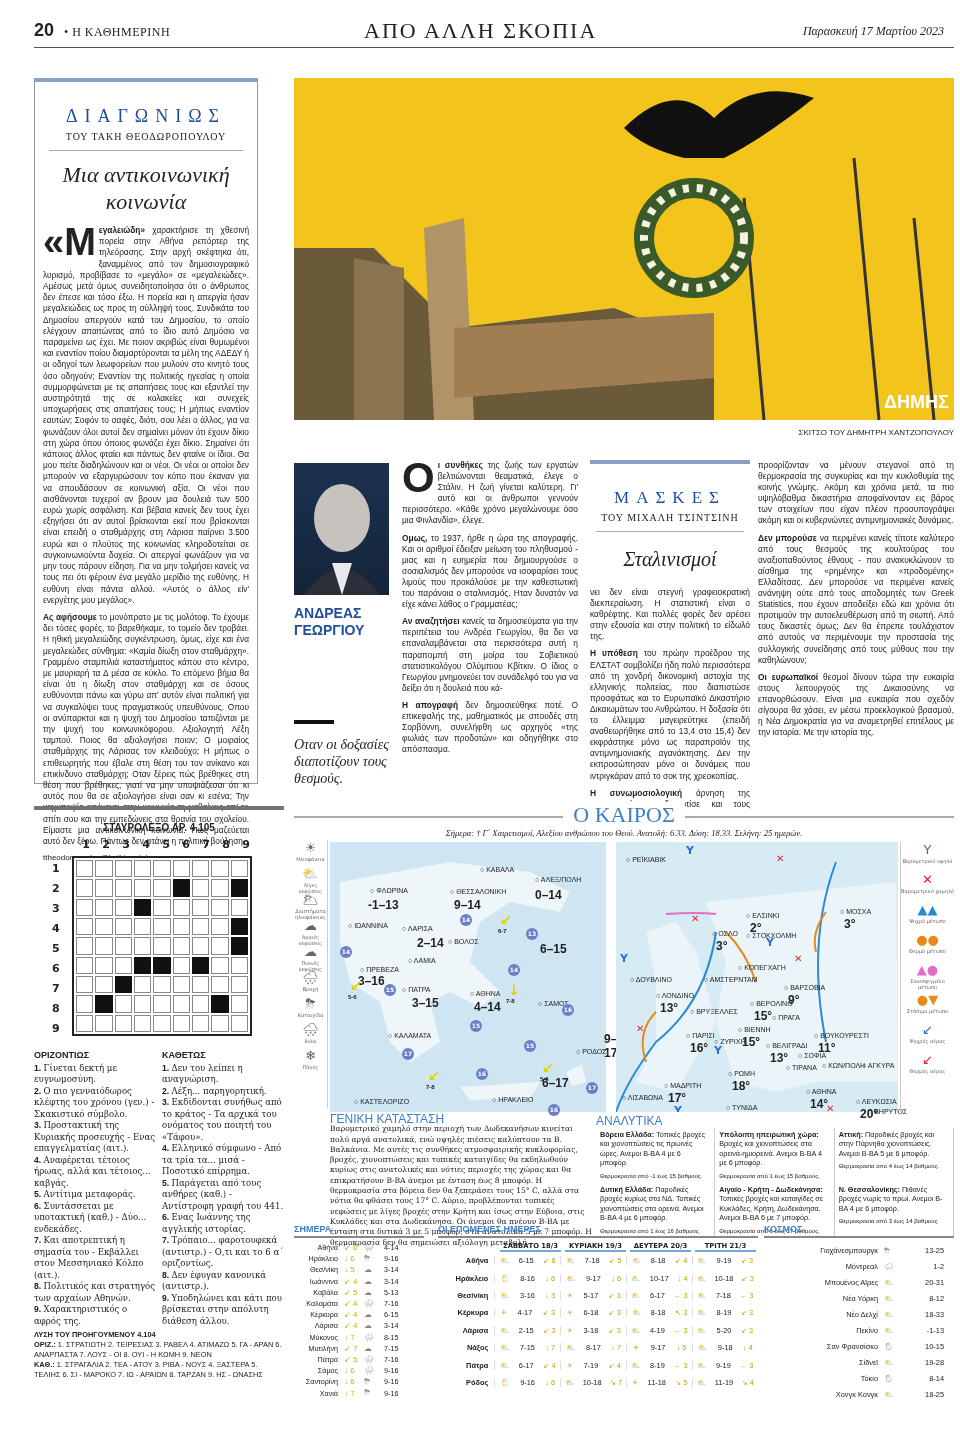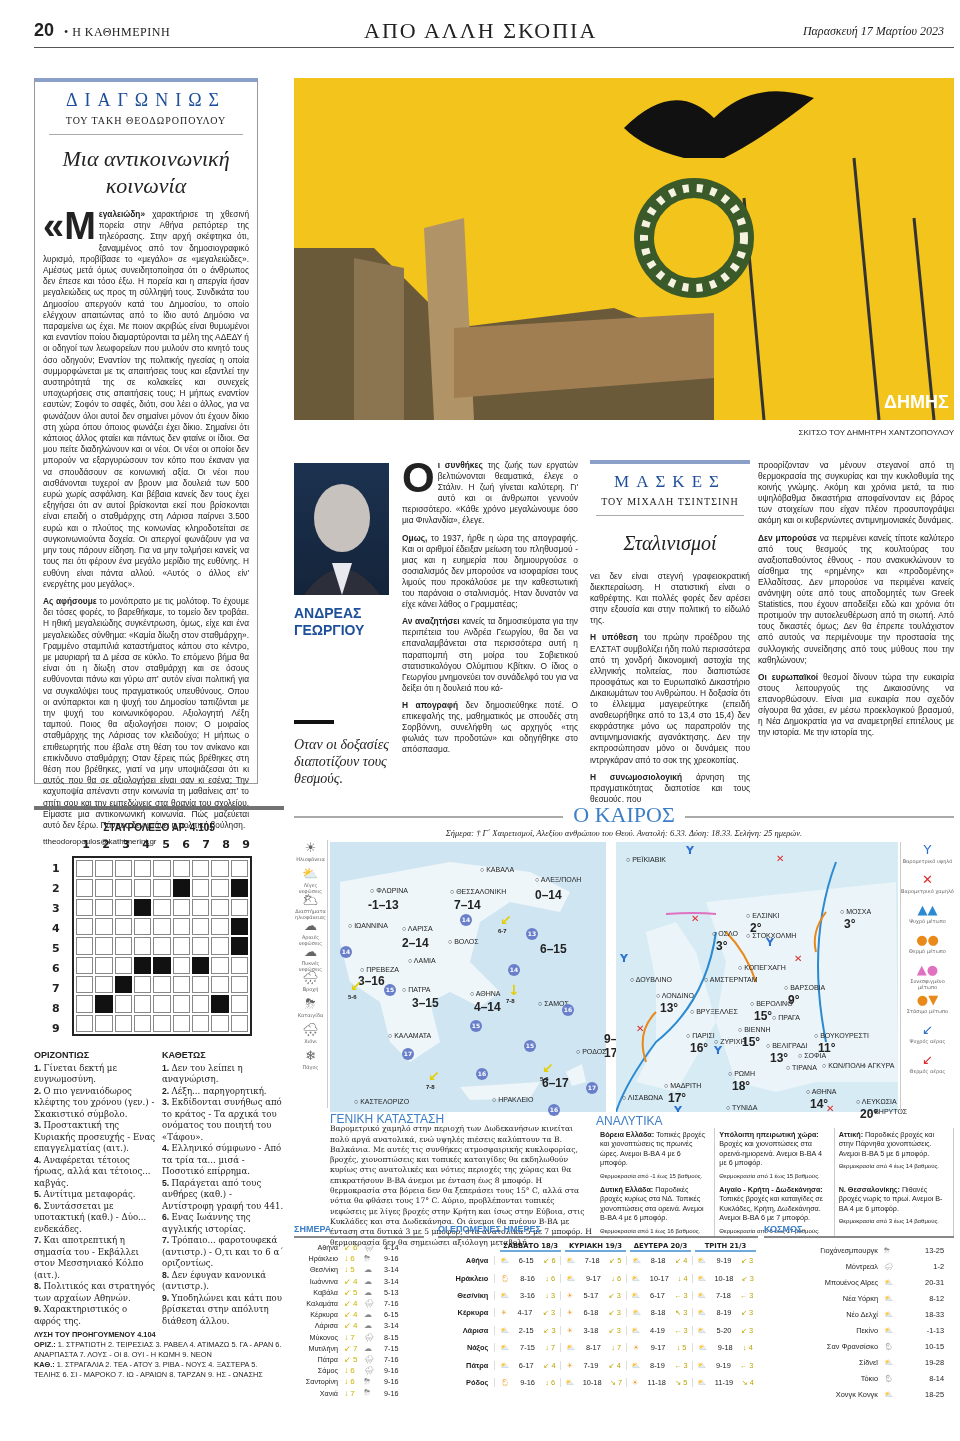--- a/index.html
+++ b/index.html
@@ -6,21 +6,21 @@
 body{width:960px;height:1441px;background:#fff;font-family:"DejaVu Sans",sans-serif;color:#222;position:relative;overflow:hidden}
 .abs{position:absolute}
 
 #hdr{left:34px;top:18px;width:920px;height:30px;border-bottom:1px solid #555}
 #pgnum{left:0;top:2px;font-family:"Liberation Sans",sans-serif;font-weight:bold;font-size:18px}
 #paper{left:30px;top:7px;font-family:"Liberation Serif",serif;font-size:12px;letter-spacing:.5px}
 #section{left:330px;top:0;font-family:"Liberation Serif",serif;font-size:22px;letter-spacing:2px}
 #date{right:10px;top:6px;font-family:"Liberation Serif",serif;font-style:italic;font-size:12px}
 
 #col1{left:34px;top:78px;width:224px;height:706px;border:1px solid #999;border-top:4px solid #8aa0c8}
-.kicker{text-align:center;font-family:"Liberation Serif",serif;color:#1e4f9a;font-size:18px;letter-spacing:7px;margin-top:8px}
+.kicker{text-align:center;font-family:"Liberation Serif",serif;color:#1e4f9a;font-size:18px;letter-spacing:7px;margin-top:24px}
 .byline{text-align:center;font-family:"Liberation Serif",serif;font-size:10px;letter-spacing:1px;margin-top:4px;padding-bottom:8px;border-bottom:1px solid #aaa;margin-left:14px;margin-right:14px}
 .headline{text-align:center;font-family:"Liberation Serif",serif;font-style:italic;font-size:22px;line-height:27px;margin-top:10px}
 .body{font-family:"Liberation Sans",sans-serif;font-size:8.3px;line-height:11.2px;text-align:justify;padding:0 8px}
 .body b{font-weight:bold}
 .dropcap{float:left;font-family:"Liberation Sans",sans-serif;font-weight:bold;font-size:38px;line-height:34px;margin-right:3px}
 .email{font-size:8px;padding:6px 8px 0;font-family:"Liberation Sans",sans-serif}
 
 #cartoon{left:294px;top:78px;width:660px;height:342px;background:linear-gradient(#f3cc1c,#f0c21a);overflow:hidden}
 #caption{left:700px;top:428px;width:254px;text-align:right;font-size:8px;font-family:"Liberation Sans",sans-serif}
 
@@ -357,26 +357,26 @@
     <svg width="276" height="270" style="position:absolute;left:0;top:0">
       <path d="M10 40 L120 20 L200 30 L240 50 L230 70 L180 60 L150 80 L140 120 L170 150 L150 165 L120 150 L100 160 L110 200 L80 220 L60 200 L50 160 L20 140 L10 100Z" fill="#f4f8fa" opacity="0.85"></path>
       <path d="M130 245 L210 240 L200 256 L140 258Z" fill="#f4f8fa" opacity="0.85"></path>
       <path d="M236 230 L252 222 L256 240 L242 244Z" fill="#f4f8fa" opacity="0.85"></path>
     </svg>
     <div id="grcities">
         <div class="maplbl" style="left: 40px; top: 45px;">○ ΦΛΩΡΙΝΑ</div>
         <div class="maptmp" style="left: 38px; top: 56px;">-1–13</div>
         <div class="maplbl" style="left: 150px; top: 24px;">○ ΚΑΒΑΛΑ</div>
         <div class="maplbl" style="left: 120px; top: 46px;">○ ΘΕΣΣΑΛΟΝΙΚΗ</div>
-        <div class="maptmp" style="left: 124px; top: 56px;">7–14</div>
+        <div class="maptmp" style="left: 124px; top: 56px;">9–14</div>
         <div class="maplbl" style="left: 205px; top: 34px;">○ ΑΛΕΞ/ΠΟΛΗ</div>
         <div class="maptmp" style="left: 205px; top: 46px;">0–14</div>
         <div class="maplbl" style="left: 18px; top: 80px;">○ ΙΩΑΝΝΙΝΑ</div>
         <div class="maplbl" style="left: 72px; top: 83px;">○ ΛΑΡΙΣΑ</div>
-        <div class="maptmp" style="left: 72px; top: 94px;">2–14</div>
+        <div class="maptmp" style="left: 87px; top: 94px;">2–14</div>
         <div class="maplbl" style="left: 118px; top: 96px;">○ ΒΟΛΟΣ</div>
         <div class="maplbl" style="left: 78px; top: 115px;">○ ΛΑΜΙΑ</div>
         <div class="maplbl" style="left: 30px; top: 124px;">○ ΠΡΕΒΕΖΑ</div>
         <div class="maptmp" style="left: 28px; top: 132px;">3–16</div>
         <div class="maplbl" style="left: 72px; top: 144px;">○ ΠΑΤΡΑ</div>
         <div class="maptmp" style="left: 82px; top: 154px;">3–15</div>
         <div class="maplbl" style="left: 140px; top: 148px;">○ ΑΘΗΝΑ</div>
         <div class="maptmp" style="left: 144px; top: 158px;">4–14</div>
         <div class="maplbl" style="left: 208px; top: 158px;">○ ΣΑΜΟΣ</div>
         <div class="maptmp" style="left: 210px; top: 100px;">6–15</div>

